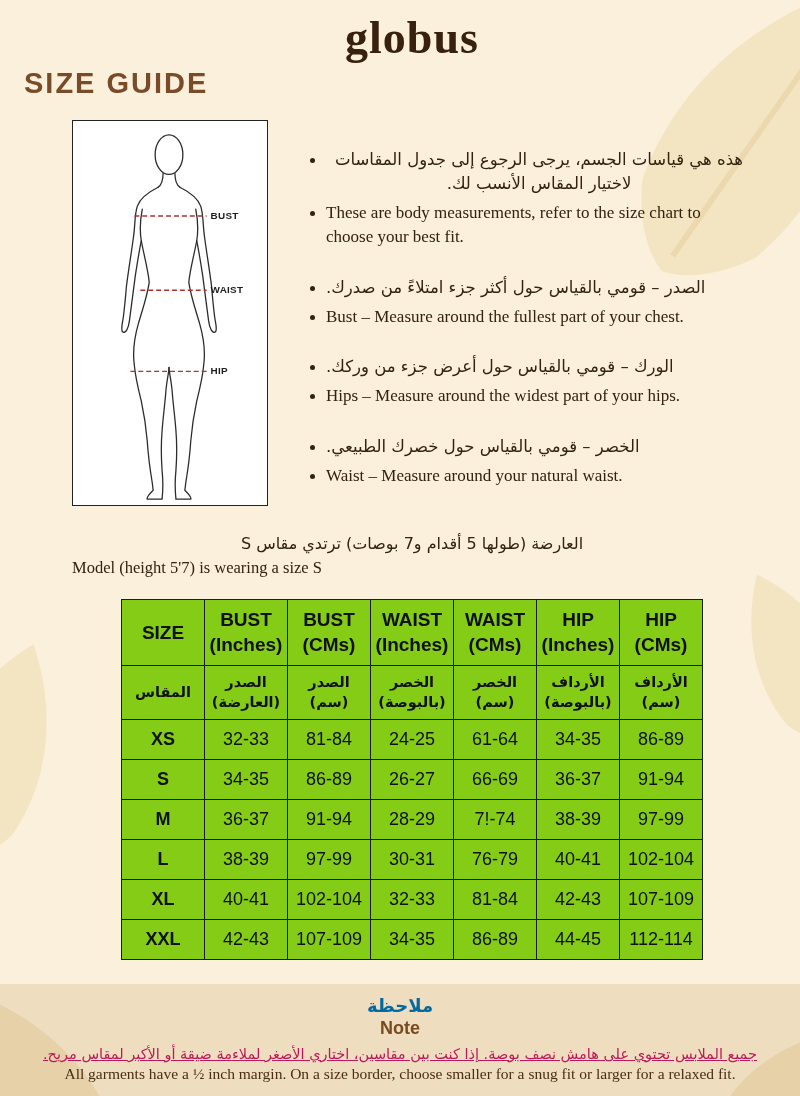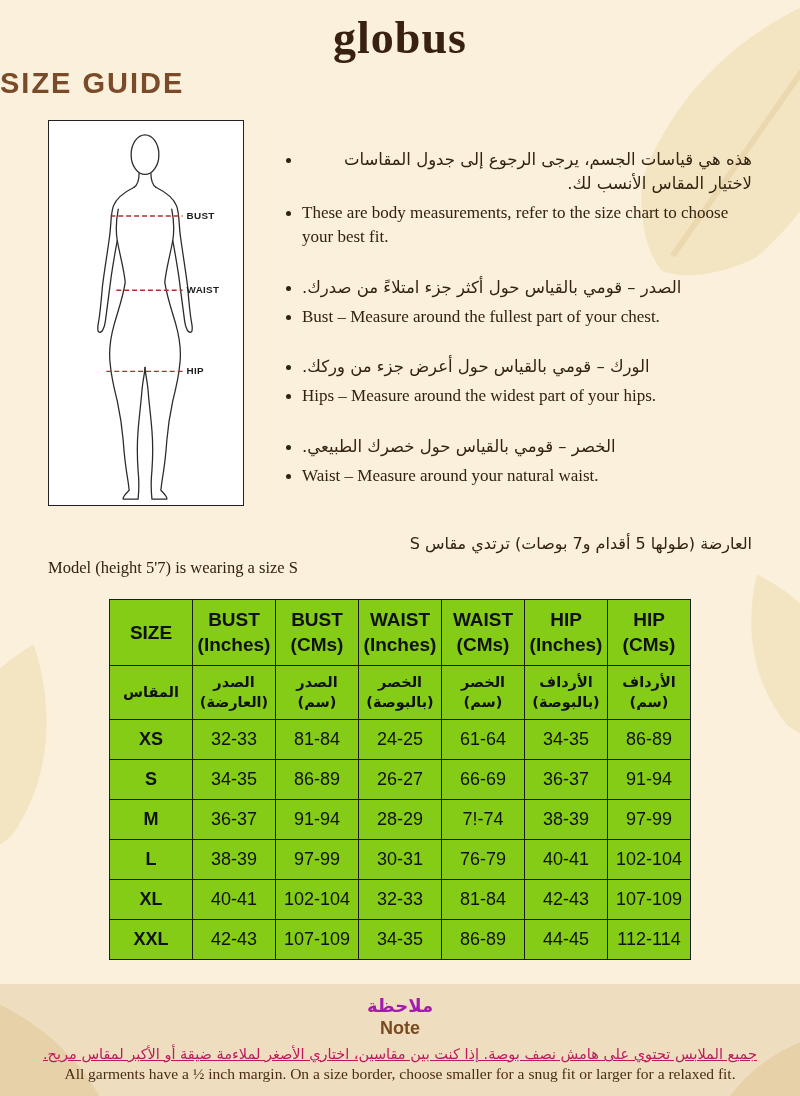--- a/index.html
+++ b/index.html
@@ -3,21 +3,21 @@
 <meta charset="utf-8">
 <style>
   * { margin:0; padding:0; box-sizing:border-box; }
   html,body { width:800px; }
   .page {
     position:relative; width:800px; height:1096px;
     background:#faf0dc; overflow:hidden;
     font-family:"Liberation Serif", serif; color:#33220f;
   }
   .decor { position:absolute; z-index:0; pointer-events:none; }
-  .content { position:relative; z-index:1; }
+  .content { position:relative; z-index:1;margin-left:24px; }
 
   
   .logo {
     text-align:center; font-family:"Liberation Serif", serif;
     font-size:46px; font-weight:700; letter-spacing:1px;
     color:#38210f; margin-top:14px; line-height:1.05;
   }
   .title {
     text-align:left; font-family:"Liberation Sans", sans-serif;
     font-size:29px; font-weight:700; letter-spacing:2px;
@@ -32,21 +32,21 @@
   }
   .instructions { flex:1; padding-top:28px; }
   .group { margin-bottom:27px; }
   .group:last-child { margin-bottom:0; }
   .bullet { display:flex; gap:11px; margin-bottom:5px; }
   .dot {
     width:5px; height:5px; border-radius:50%; background:#33220f;
     margin-top:10px; flex:0 0 auto;
   }
   .ar {
-    direction:rtl; text-align:right;
+    direction:rtl; text-align:center;
     font-family:"DejaVu Sans", sans-serif;
     font-size:16.5px; line-height:1.45; color:#33220f;
   }
   .en {
     font-family:"Liberation Serif", serif;
     font-size:17px; line-height:1.4; color:#33220f;
   }
 
   
   .model-note { padding:0 48px; margin-top:26px; }
@@ -77,21 +77,21 @@
 
   
   .note-band {
     position:absolute; left:0; right:0; bottom:0; height:112px;
     background:#eeddbe; text-align:center; padding-top:11px;
     overflow:hidden; z-index:1;
   }
   .note-band .band-content { position:relative; z-index:1; }
   .note-title-ar {
     font-family:"DejaVu Sans", sans-serif; font-weight:700;
-    color:#a21caf; font-size:18px;
+    color:#0369a1; font-size:18px;
   }
   .note-title-en {
     font-family:"Liberation Sans", sans-serif; font-weight:700;
     color:#7a4a21; font-size:18px; margin-top:2px;
   }
   .note-body-ar {
     font-family:"DejaVu Sans", sans-serif; color:#be185d;
     font-size:14.5px; margin-top:7px; direction:rtl;text-decoration:underline;
   }
   .note-body-en {

